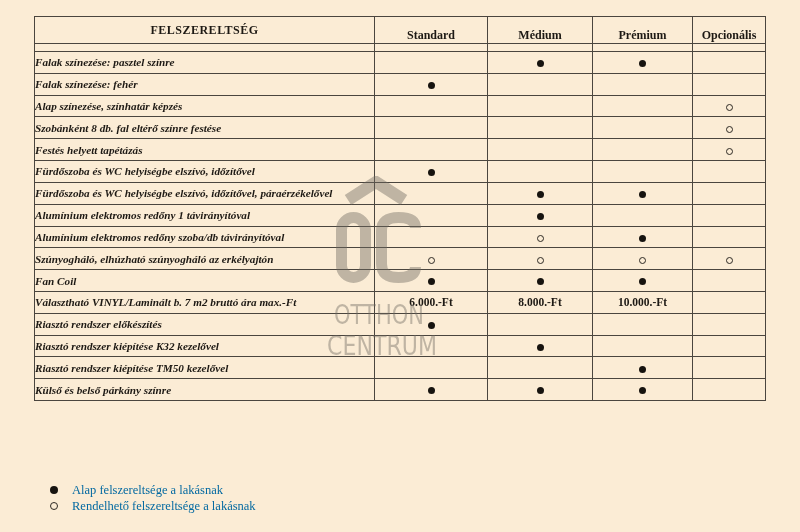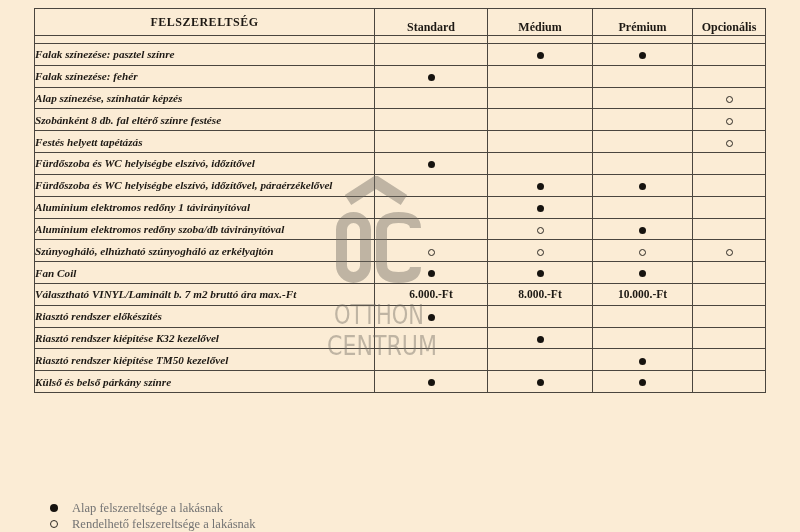--- a/index.html
+++ b/index.html
@@ -6,21 +6,21 @@
   body {
     width: 800px; height: 532px;
     background: #fbecd5;
     font-family: "Liberation Serif", serif;
     position: relative;
     overflow: hidden;
     color: #1d1914;
   }
 
   table.spec {
-    position: absolute; left: 34px; top: 8px;
+    position: absolute; left: 34px; top: 16px;
     width: 732px;
     border-collapse: collapse;
     table-layout: fixed;
   }
   table.spec td, table.spec th {
     border: 1px solid #4a453e;
     padding: 0;
     overflow: hidden;
     white-space: nowrap;
   }
@@ -51,22 +51,22 @@
     display: inline-block; width: 7px; height: 7px;
     border-radius: 50%; background: #16130f; vertical-align: middle;
   }
   .dot-open {
     display: inline-block; width: 5px; height: 5px;
     border-radius: 50%; border: 1.4px solid #2e2a24;
     background: transparent; vertical-align: middle;
   }
 
   .legend {
-    position: absolute; left: 49px; top: 500px;
-    font-size: 12.5px; color: #737373;
+    position: absolute; left: 49px; top: 482px;
+    font-size: 12.5px; color: #0369a1;
   }
   .legend-row {
     display: flex; align-items: center;
     height: 16px;
   }
   .legend-symbol {
     width: 10px; display: inline-flex; justify-content: center;
     margin-right: 13px;
   }
   .legend .dot-filled { width: 8px; height: 8px; }

